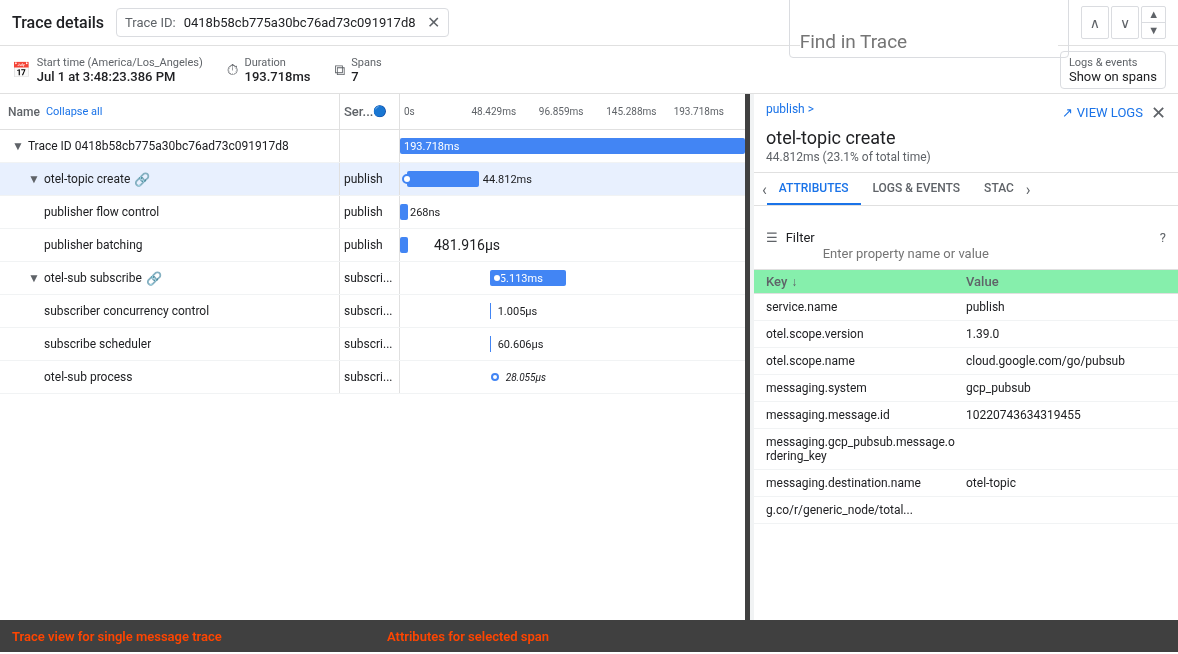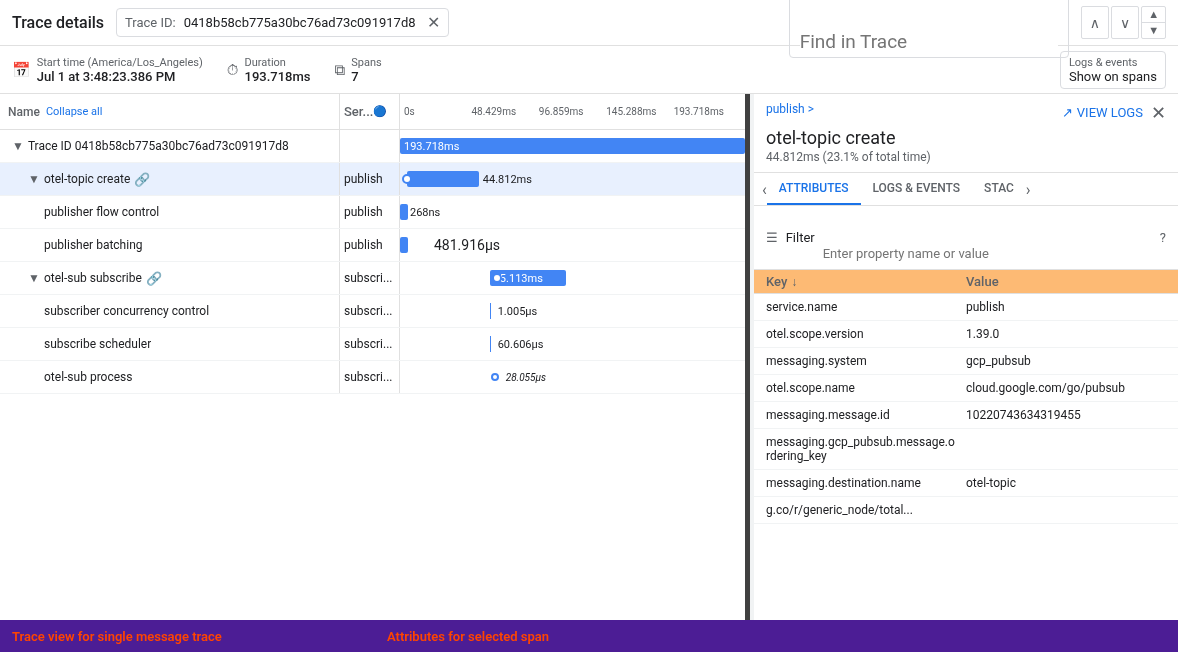--- a/index.html
+++ b/index.html
@@ -71,29 +71,29 @@
     .detail-tab { padding: 8px 12px; font-size: 12px; font-weight: 500; color: #5f6368; cursor: pointer; border-bottom: 2px solid transparent; }
     .detail-tab.active { color: #1a73e8; border-bottom-color: #1a73e8; }
     .tab-nav-left, .tab-nav-right { background: none; border: none; cursor: pointer; color: #5f6368; font-size: 16px; }
 
     .detail-filter { display: flex; align-items: center; padding: 8px 12px; border-bottom: 1px solid #e0e0e0; gap: 8px; }
     .filter-icon { color: #5f6368; }
     .filter-input { border: none; outline: none; font-size: 13px; flex: 1; color: #202124; margin-top: 32px; }
     .help-icon { color: #5f6368; cursor: pointer; }
 
     .attributes-table { overflow-y: auto; flex: 1; }
-    .attr-header { display: flex; padding: 4px 12px; border-bottom: 1px solid #e0e0e0; background: #fdba74; }
+    .attr-header { display: flex; padding: 4px 12px; border-bottom: 1px solid #e0e0e0; background: #86efac; }
     .attr-col-key { width: 200px; font-size: 12px; font-weight: 500; color: #5f6368; display: flex; align-items: center; gap: 4px; }
     .attr-col-val { flex: 1; font-size: 12px; font-weight: 500; color: #5f6368; }
     .attr-row { display: flex; padding: 6px 12px; border-bottom: 1px solid #f1f3f4; }
     .attr-key { width: 200px; font-size: 12px; color: #202124; padding-right: 8px; word-break: break-word; }
     .attr-val { flex: 1; font-size: 12px; color: #202124; word-break: break-word; }
 
     
-    .caption-bar { height: 32px; background: #4c1d95; display: flex; align-items: center; }
+    .caption-bar { height: 32px; background: #404040; display: flex; align-items: center; }
     .caption-left { width: 375px; padding: 0 12px; }
     .caption-right { flex: 1; padding: 0 12px; }
     .caption-text { color: #ff4500; font-size: 13px; font-weight: 600; }
 
     
     .panel-divider { width: 4px; background: #f1f3f4; cursor: col-resize; }
 
     .sort-icon { font-size: 12px; color: #5f6368; }
   </style>
 </head>
@@ -329,26 +329,26 @@
 
       <div class="attr-row">
         <div class="attr-key">service.name</div>
         <div class="attr-val">publish</div>
       </div>
       <div class="attr-row">
         <div class="attr-key">otel.scope.version</div>
         <div class="attr-val">1.39.0</div>
       </div>
       <div class="attr-row">
+        <div class="attr-key">otel.scope.name</div>
+        <div class="attr-val">cloud.google.com/go/pubsub</div>
+      </div>
+      <div class="attr-row">
         <div class="attr-key">messaging.system</div>
         <div class="attr-val">gcp_pubsub</div>
-      </div>
-      <div class="attr-row">
-        <div class="attr-key">otel.scope.name</div>
-        <div class="attr-val">cloud.google.com/go/pubsub</div>
       </div>
       <div class="attr-row">
         <div class="attr-key">messaging.message.id</div>
         <div class="attr-val">10220743634319455</div>
       </div>
       <div class="attr-row">
         <div class="attr-key">messaging.gcp_pubsub.message.ordering_key</div>
         <div class="attr-val"></div>
       </div>
       <div class="attr-row">

